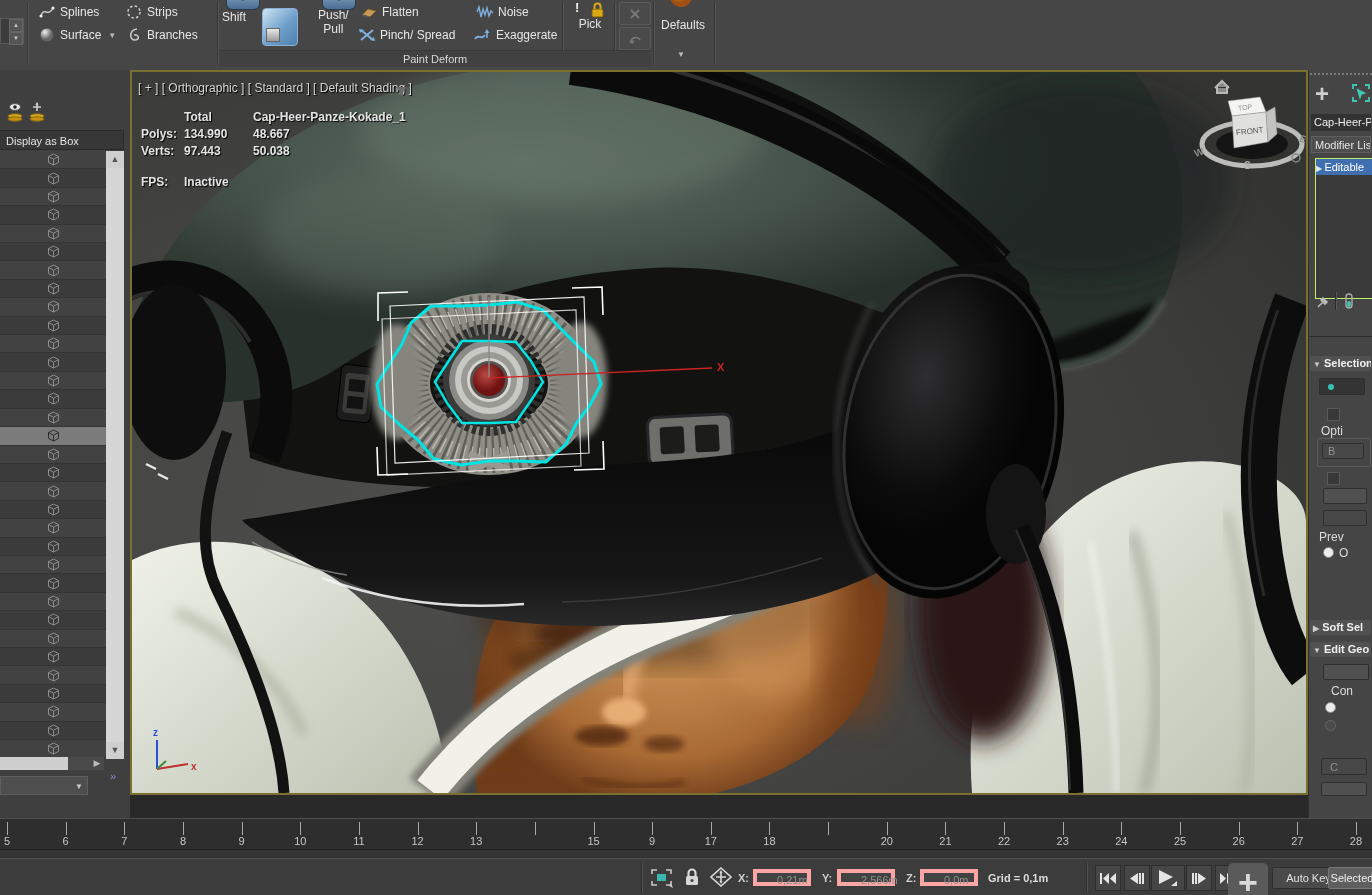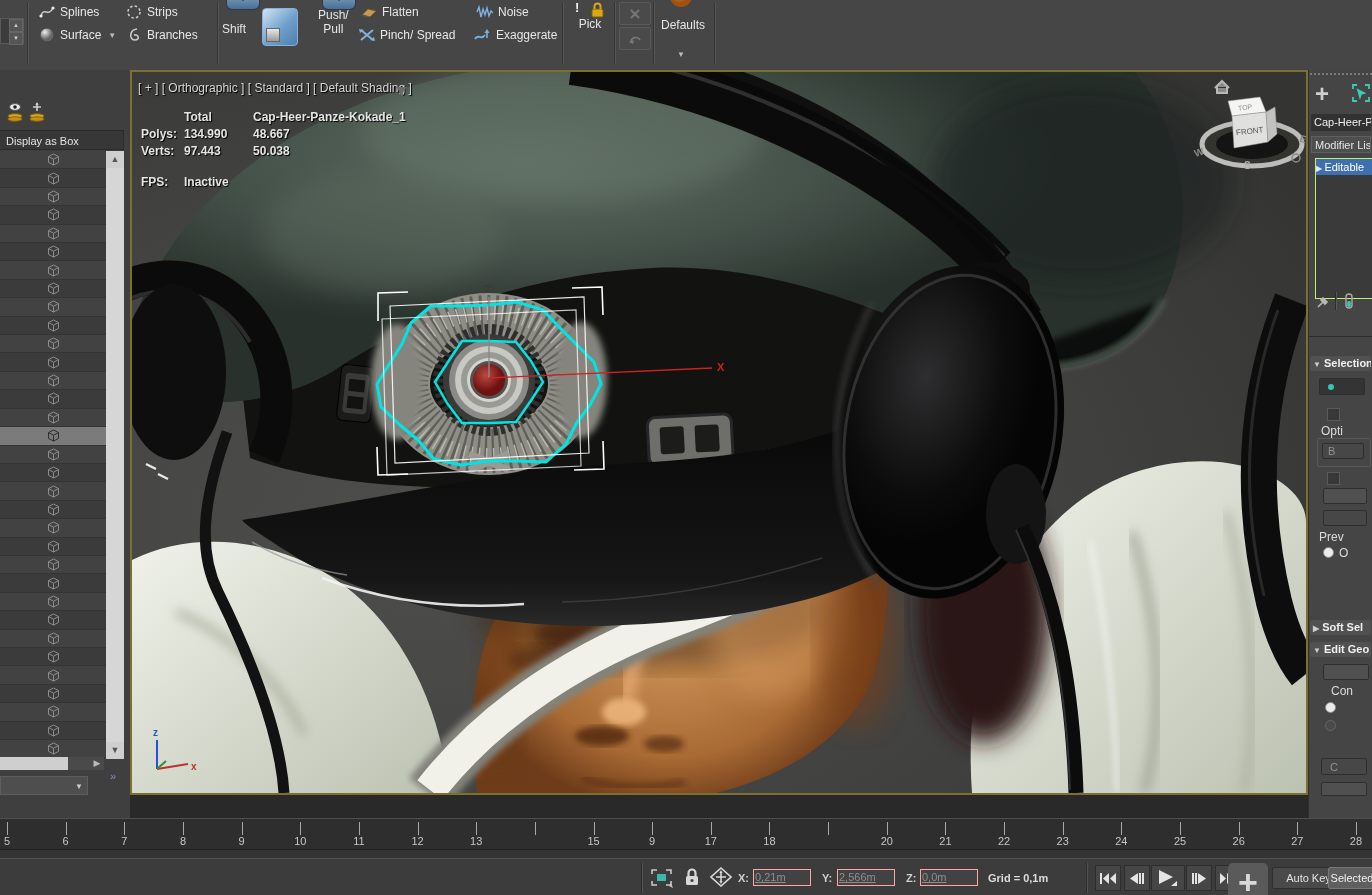--- a/index.html
+++ b/index.html
@@ -68,22 +68,22 @@
   .radio{position:absolute;width:11px;height:11px;border-radius:50%;box-sizing:border-box;}
   .rp-label{position:absolute;font-size:12px;color:#dcdcdc;white-space:nowrap;overflow:hidden;}
   
   #ruler{position:absolute;left:0;top:818px;width:1372px;height:40px;background:#2e2e2e;border-top:1px solid #4e4e4e;overflow:hidden;}
   .tick{position:absolute;top:3px;width:1px;height:13px;background:#a8a8a8;}
   .tnum{position:absolute;top:16px;transform:translateX(-50%);font-size:11px;color:#c6c6c6;}
   #ruler-base{position:absolute;left:0;top:30px;width:1372px;height:10px;background:#343434;border-top:1px solid #202020;}
   
   #status{position:absolute;left:0;top:858px;width:1372px;height:37px;background:#3c3c3c;border-top:1px solid #515151;overflow:hidden;}
   .sb-label{position:absolute;top:13px;font-size:11px;font-weight:bold;color:#cfcfcf;}
-  .sb-field{position:absolute;top:10px;width:58px;height:17px;background:#424242;border:1px solid #fca5a5;box-sizing:border-box;
-     color:#8f8f8f;font-size:11px;line-height:15px;padding-left:1px;text-decoration:underline;}
+  .sb-field{position:absolute;top:10px;width:58px;height:17px;background:#424242;border:4px solid #fca5a5;box-sizing:border-box;
+     color:#8f8f8f;font-size:11px;line-height:15px;padding-left:20px;}
   .pbtn{position:absolute;top:6px;width:26px;height:26px;background:#464646;border:1px solid #2d2d2d;box-sizing:border-box;
      display:flex;align-items:center;justify-content:center;}
   .sb-btn{position:absolute;top:8px;height:22px;box-sizing:border-box;background:#4a4a4a;border:1px solid #2e2e2e;
      color:#e2e2e2;font-size:11px;text-align:center;line-height:20px;border-radius:2px;}
   #plusbtn{position:absolute;left:1228px;top:4px;width:40px;height:40px;background:#5a5a5a;border-radius:5px;
      color:#d8d8d8;font-size:34px;font-weight:bold;text-align:center;line-height:38px;}
 </style>
 </head>
 <body>
 
@@ -134,21 +134,21 @@
         <svg width="16" height="16">
             <path d="M11 2 C3 3,3 13,9 13 C14 13,13 7,8 8" stroke="#c8c8c8" stroke-width="1.6" fill="none"></path>
           </svg>
       </span>
         <span>Branches</span>
     </div>
 
     <div class="vsep" style="left:217px"></div>
 
     <div class="dome" style="left:226px"></div>
-    <div class="ritem" style="left:222px;top:22px">
+    <div class="ritem" style="left:222px;top:10px">
       <span>Shift</span>
     </div>
     <div class="bluebtn" style="left:262px;top:8px">
         <i></i>
       </div>
     <div class="dome" style="left:322px"></div>
     <div class="ritem" style="left:318px;top:8px">
       <span style="text-align:center"><span>Push/</span><br>
       <span>Pull</span></span>
     </div>
@@ -208,20 +208,21 @@
           <path d="M2 2 L10 10 M10 2 L2 10" stroke="#787878" stroke-width="2"></path>
         </svg>
     </div>
     <div class="disbtn" style="left:619px;top:27px">
       <svg width="14" height="12">
           <path d="M3 9 C3 4,10 3,12 7" stroke="#787878" stroke-width="1.6" fill="none"></path>
           <polygon points="1,9 6,7 5,11" fill="#787878"></polygon>
         </svg>
     </div>
 
+    <div class="group-label">Paint Deform</div>
 
     <div class="vsep" style="left:653px"></div>
     <div class="abs" style="left:668px;top:-8px">
       <svg width="26" height="16">
           <defs>
             <radialGradient id="og" cx="40%" cy="30%">
               <stop offset="0%" stop-color="#f0b050"></stop>
               <stop offset="100%" stop-color="#a05010"></stop>
             </radialGradient>
           </defs>

